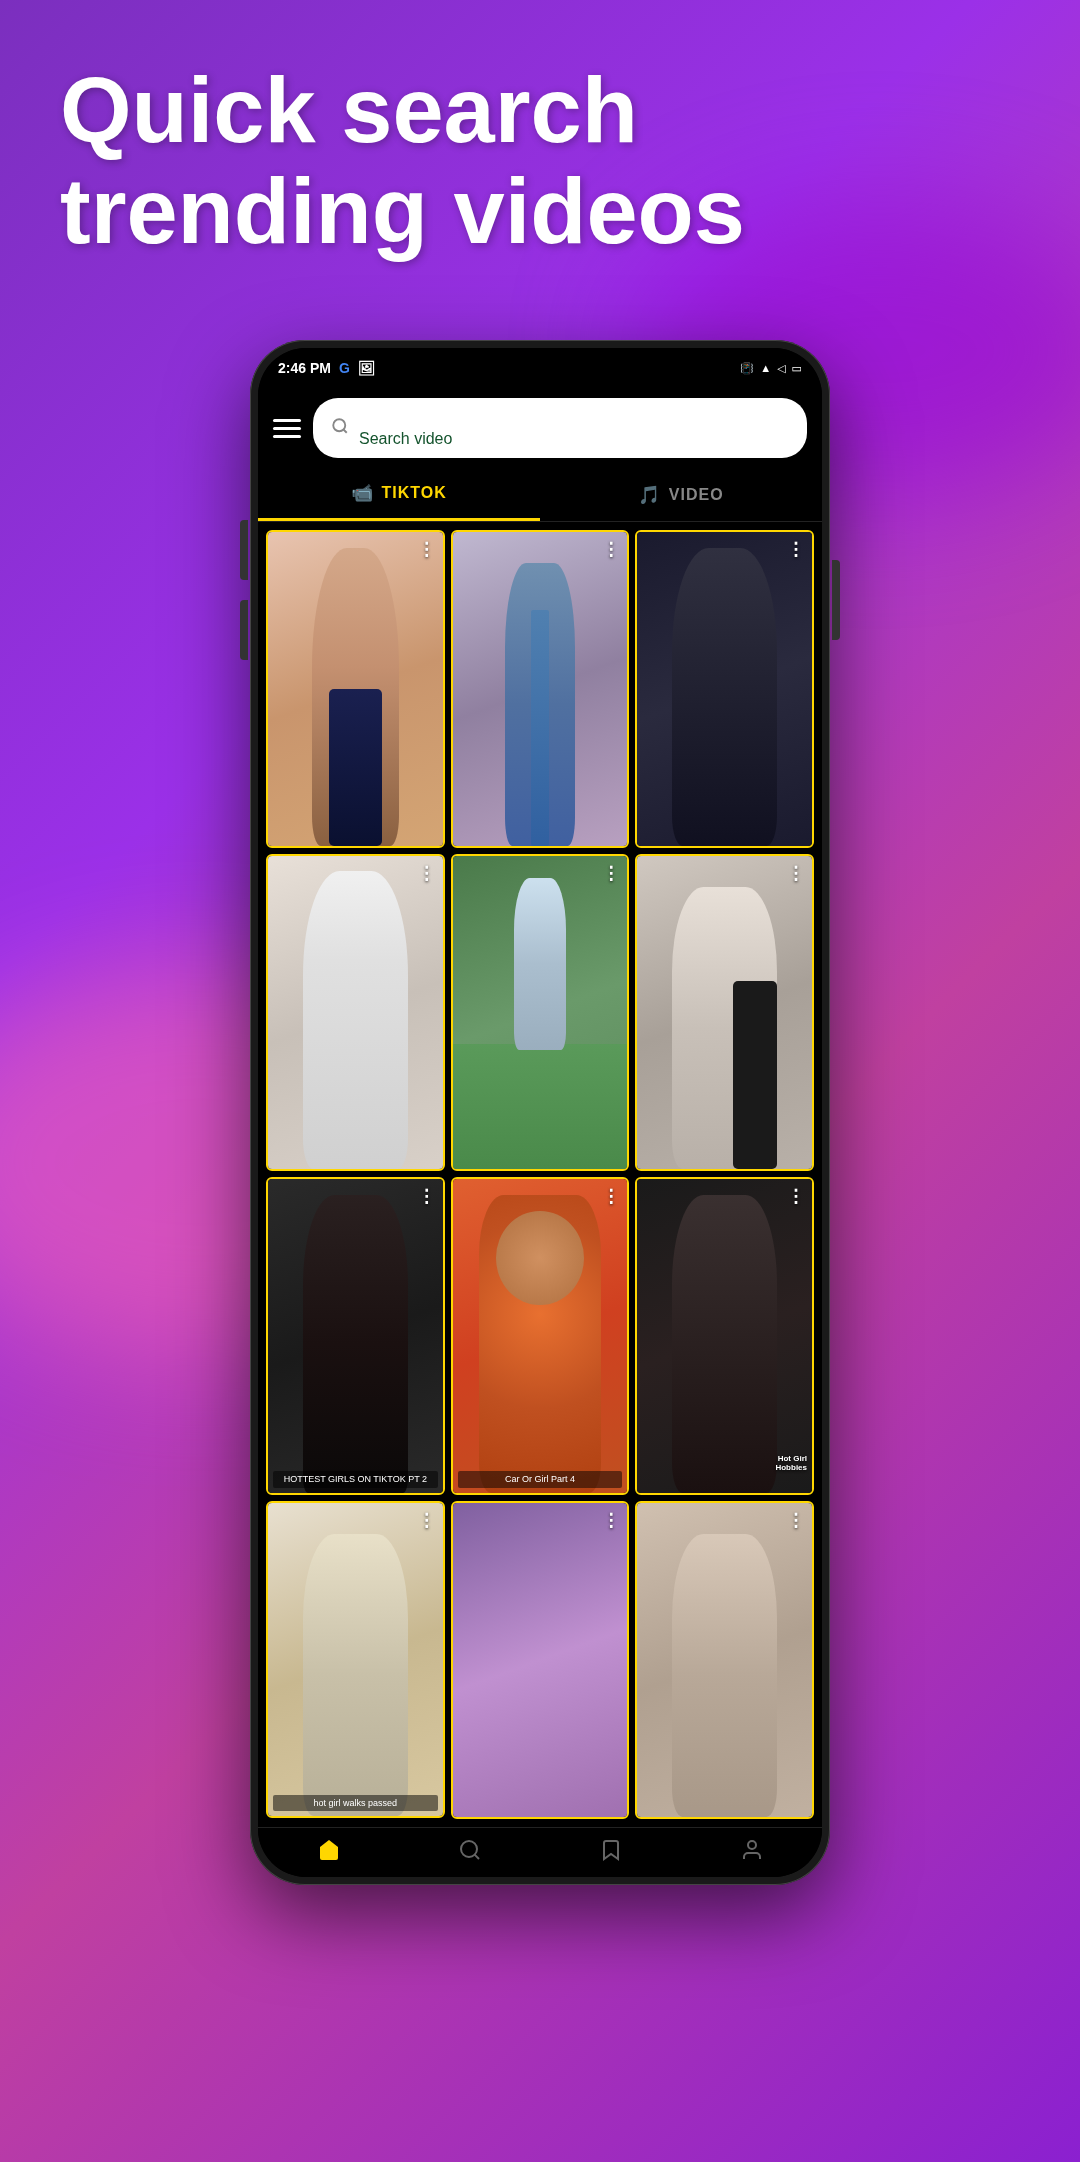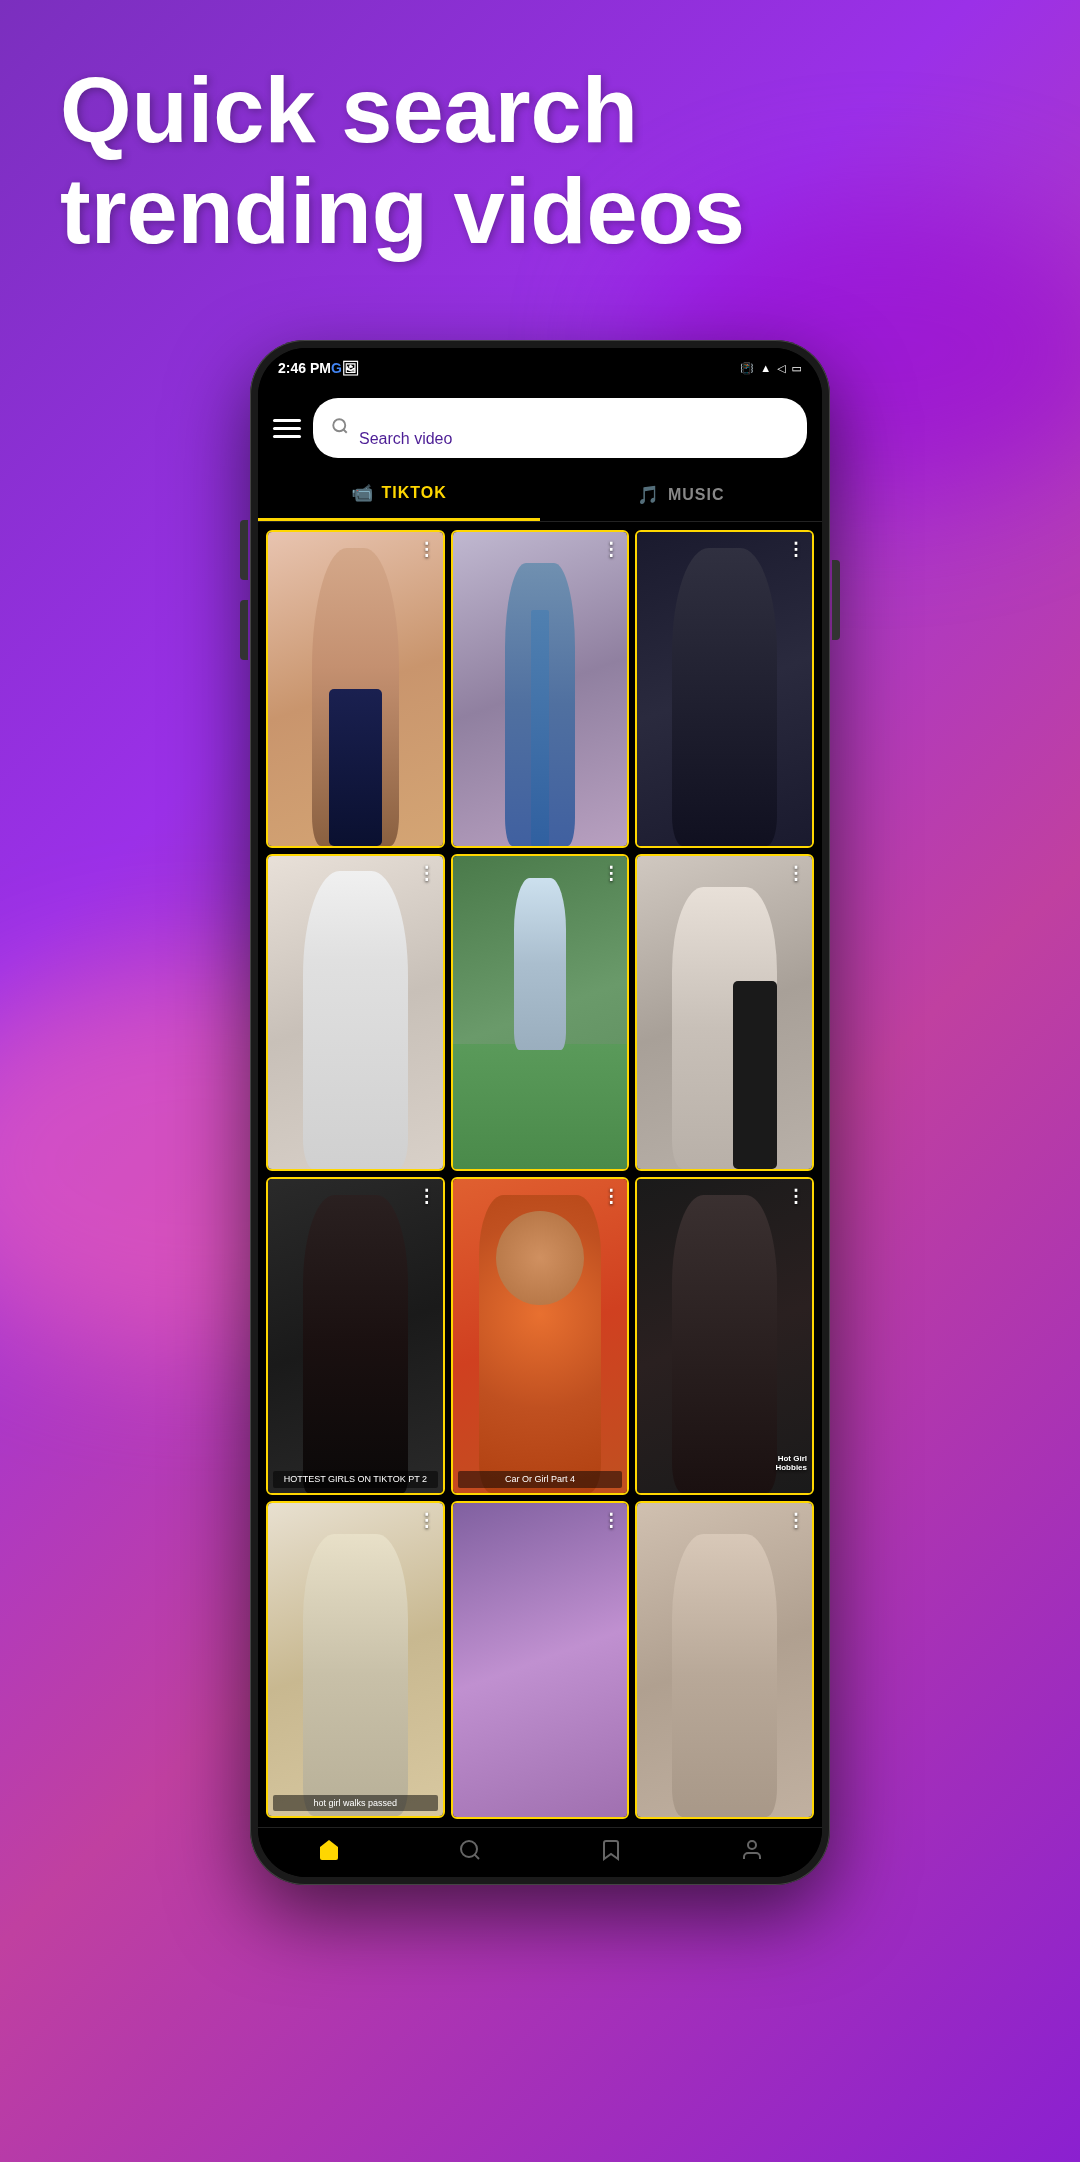--- a/index.html
+++ b/index.html
@@ -108,20 +108,21 @@
       padding: 8px 20px;
       display: flex;
       justify-content: space-between;
       align-items: center;
       height: 40px;
     }
 
     .status-left {
       display: flex;
       align-items: center;
+      gap: 8px;
       color: #fff;
       font-size: 14px;
       font-weight: 600;
     }
 
     .status-icons {
       display: flex;
       align-items: center;
       gap: 6px;
       color: #fff;
@@ -167,21 +168,21 @@
       align-items: center;
       gap: 10px;
     }
 
     .search-icon-svg {
       color: #888;
       font-size: 18px;
     }
 
     .search-placeholder {
-      color: #4c1d95;
+      color: #14532d;
       font-size: 16px;
       margin-top: 22px;
     }
 
     
     .tab-bar {
       background: #000;
       display: flex;
       border-bottom: 1px solid #222;
     }
@@ -371,21 +372,21 @@
         </div>
       </div>
 
       <div class="tab-bar">
         <div class="tab-item active">
           <span class="tab-icon">📹</span>
           <span class="tab-label">TIKTOK</span>
         </div>
         <div class="tab-item inactive">
           <span class="tab-icon">🎵</span>
-          <span class="tab-label">MUSIC</span>
+          <span class="tab-label">VIDEO</span>
         </div>
       </div>
 
       <div class="video-grid">
 
         <div class="video-card">
           <div class="video-thumbnail thumb-1">
 
             <div style="position:absolute;bottom:0;left:25%;width:50%;height:95%;background:linear-gradient(180deg,#d4a88a 0%,#c49070 40%,#8a6040 100%);border-radius:40% 40% 10% 10%;"></div>
             <div style="position:absolute;bottom:0;left:35%;width:30%;height:50%;background:linear-gradient(180deg,#1a2050 0%,#0a1030 100%);border-radius:5px;"></div>

